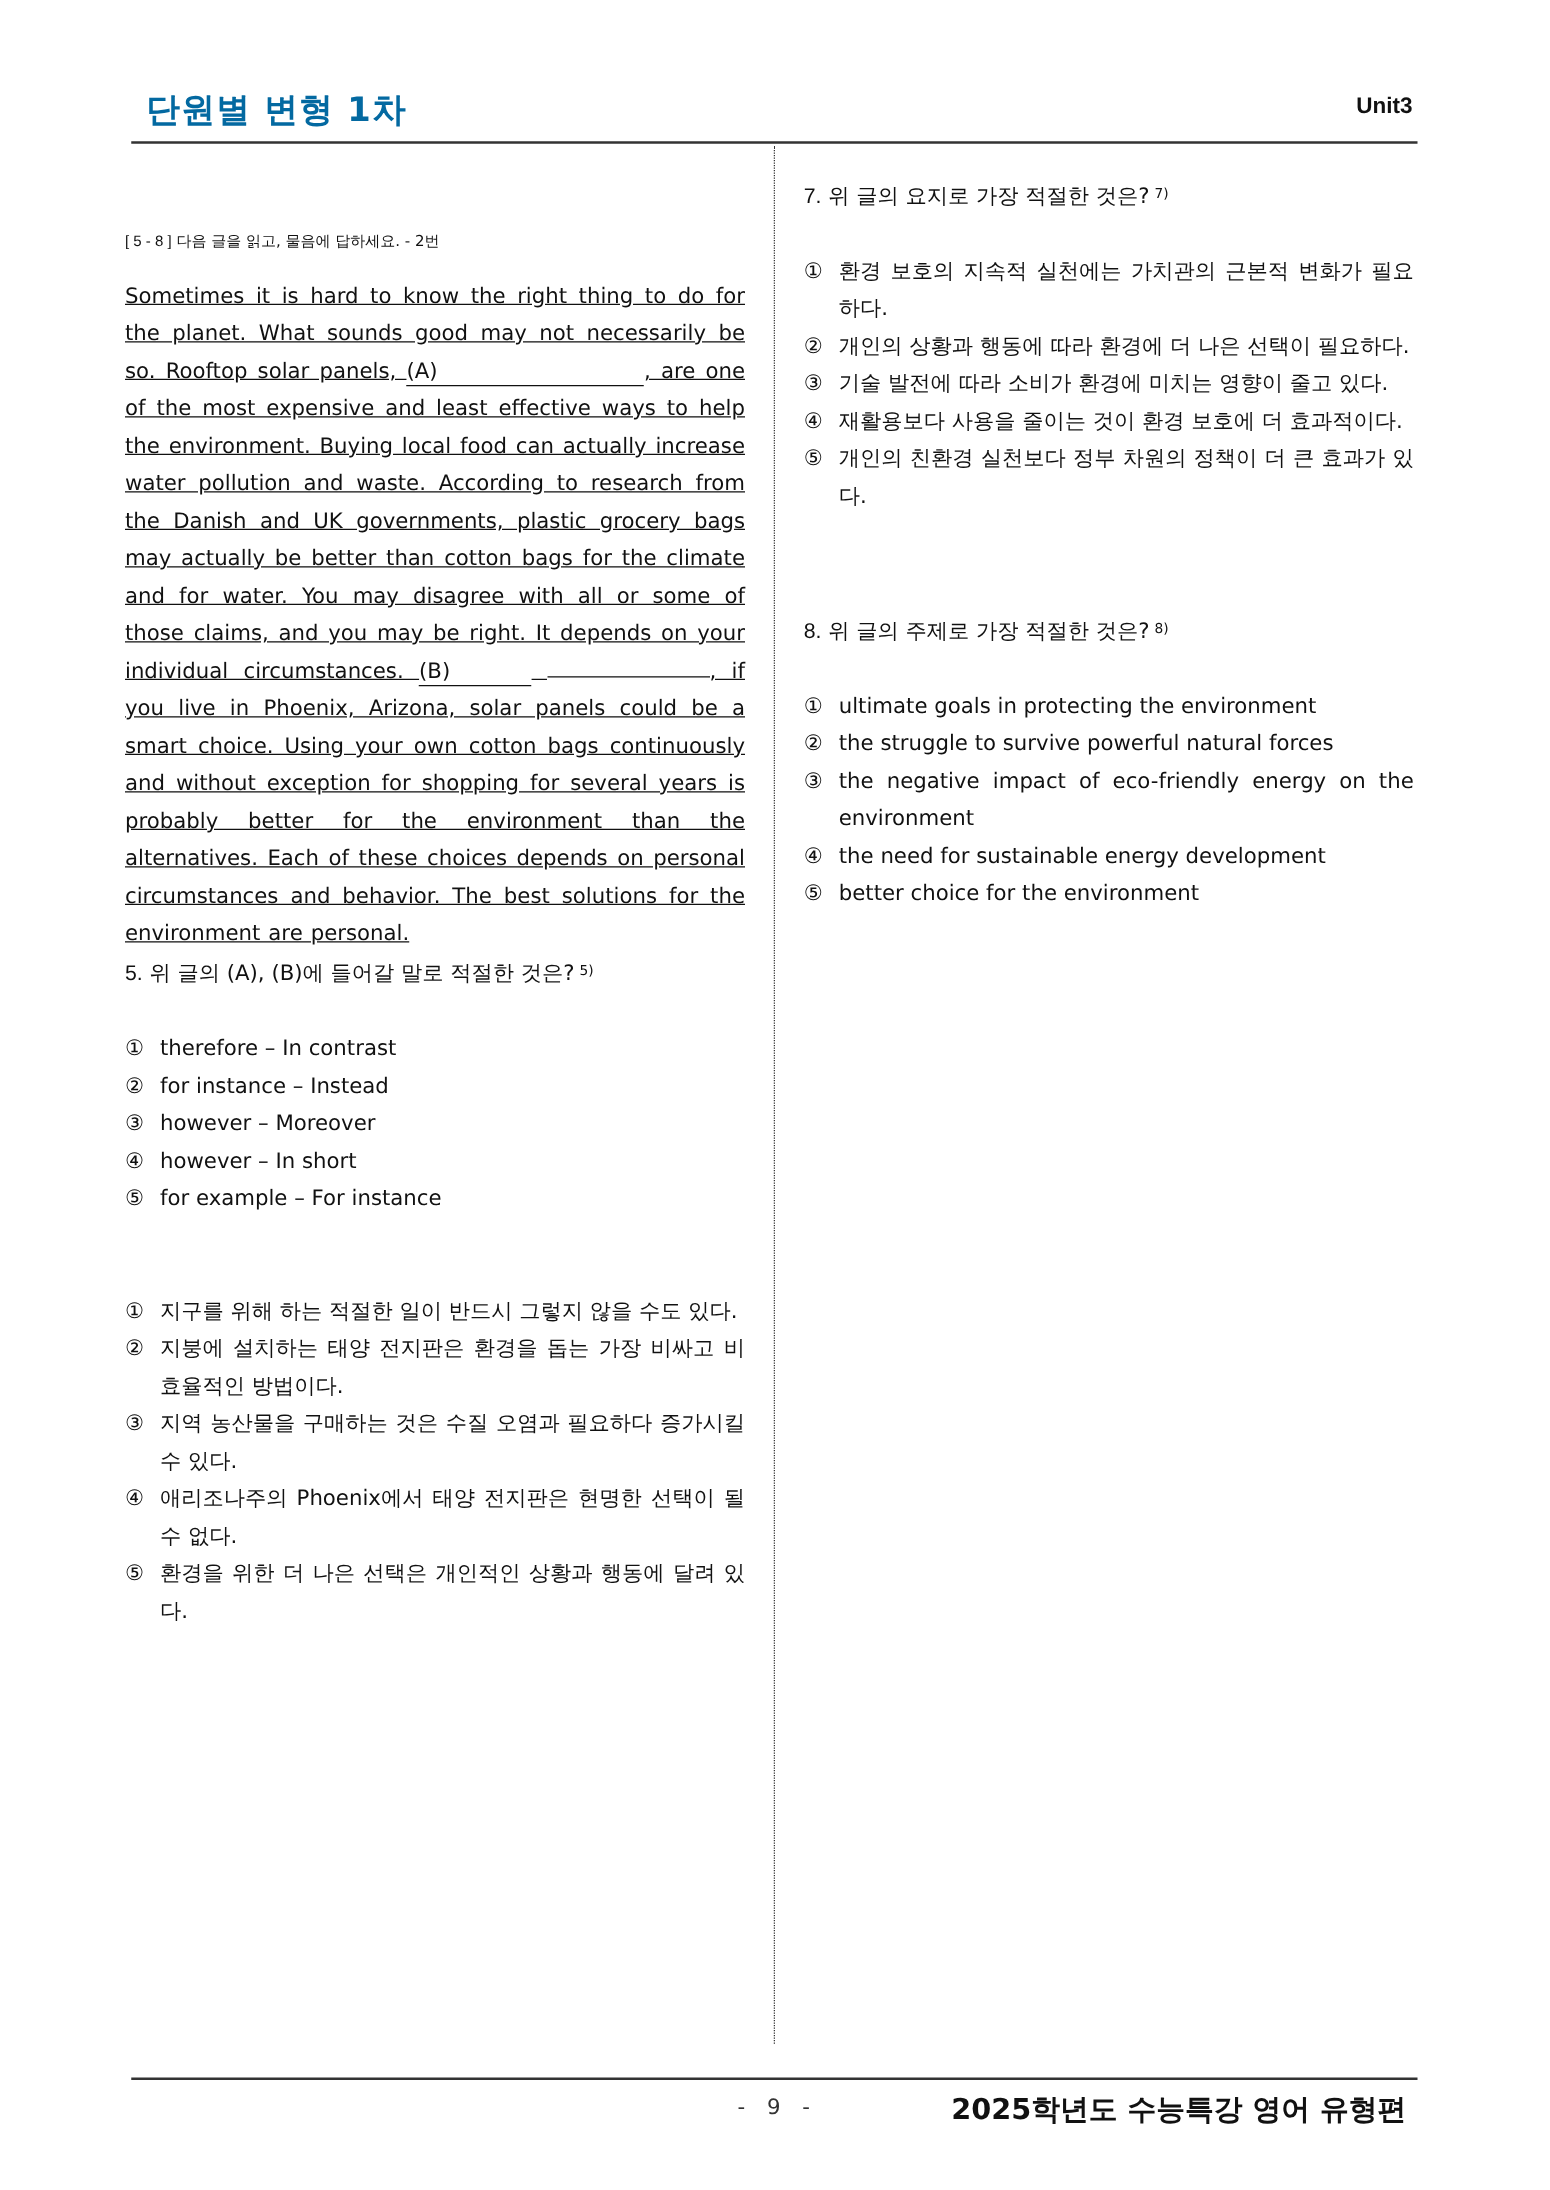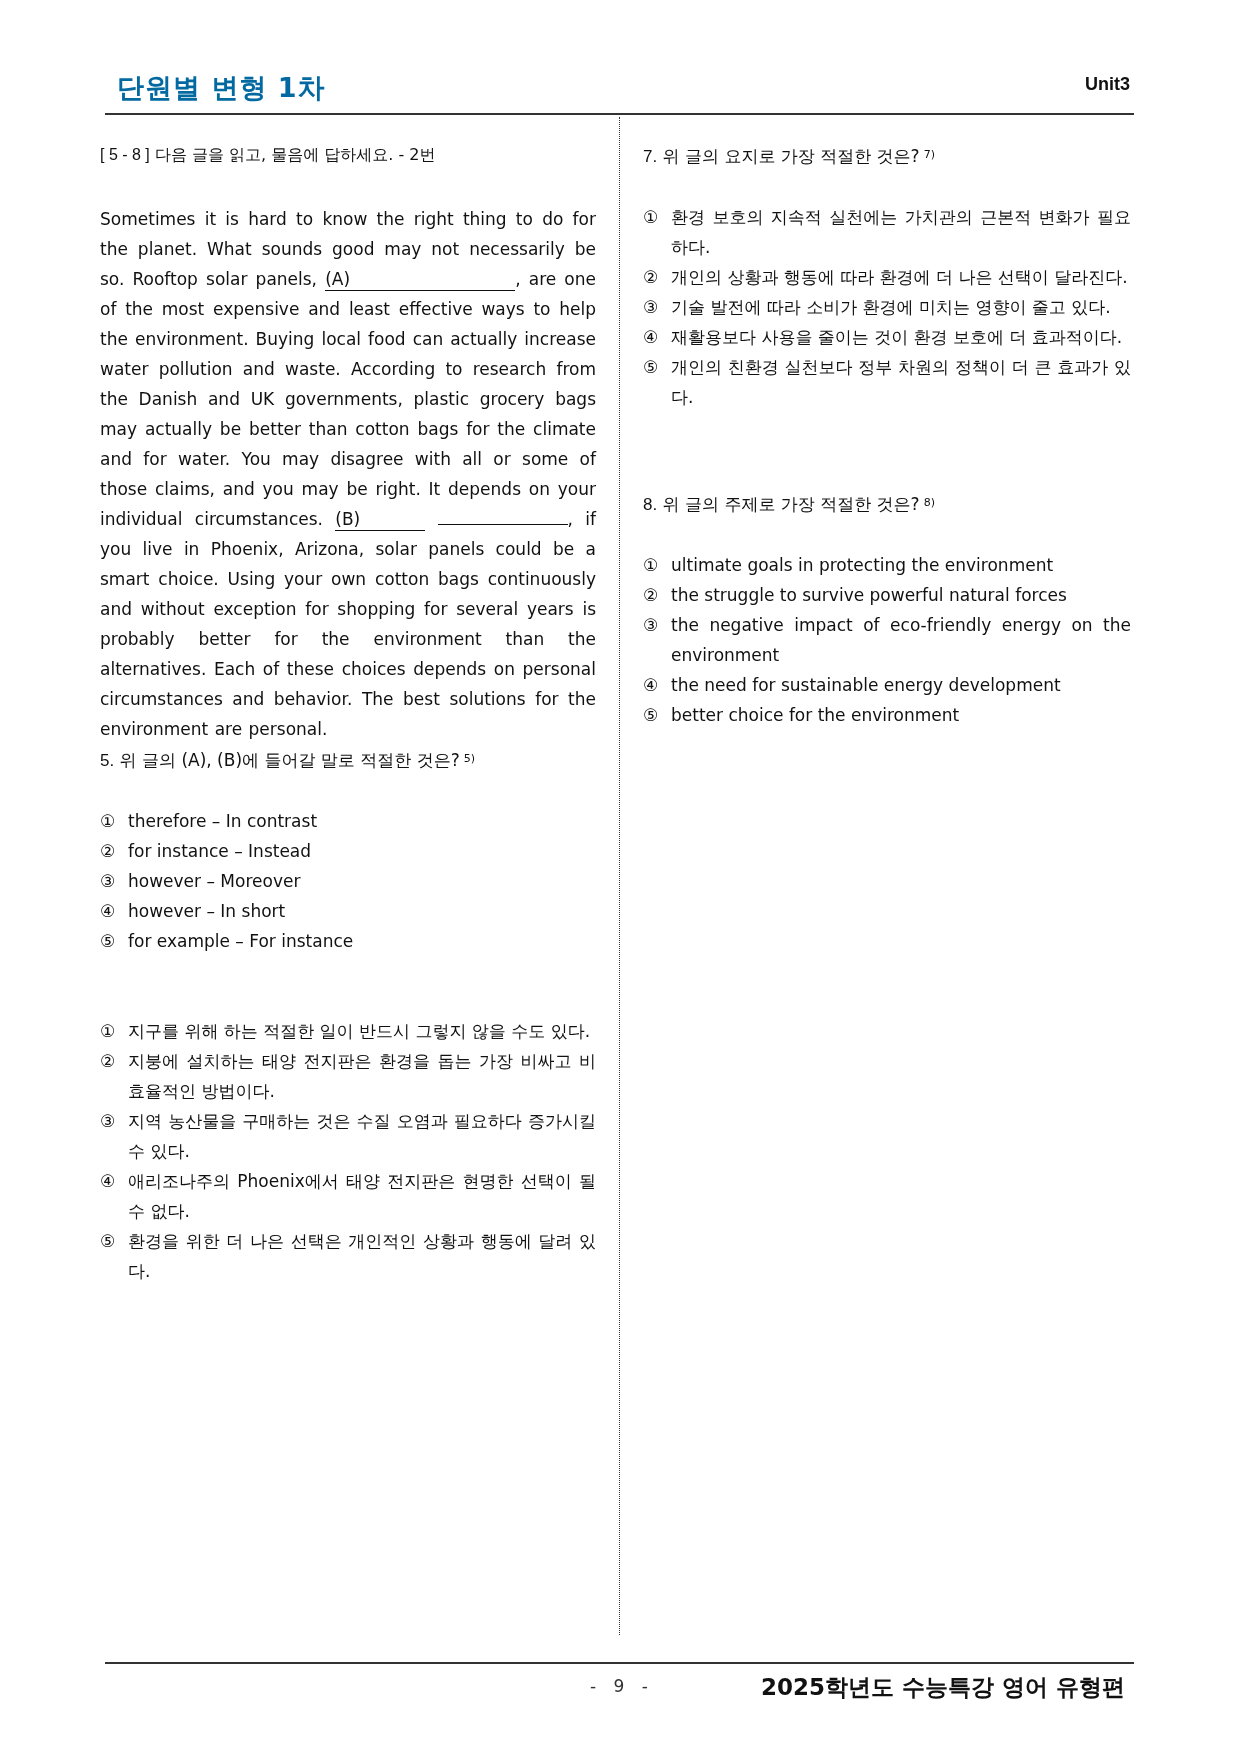--- a/index.html
+++ b/index.html
@@ -21,24 +21,24 @@
       position: absolute; left: 105px; top: 113px; width: 1029px; height: 2px; background: #333;
     }
     .divider {
       position: absolute; left: 619px; top: 117px; height: 1518px; width: 0;
       border-left: 1px dotted #333;
     }
     .col { position: absolute; font-size: 17px; line-height: 30px; }
     .col-left { left: 100px; top: 140px; width: 496px; }
     .col-right { left: 643px; top: 140px; width: 488px; }
 
-    .instr { font-size: 16px; white-space: nowrap; }
+    .instr { font-size: 12px; white-space: nowrap; margin-top: 38px; }
     .instr .range { font-family: "Liberation Sans", sans-serif; }
 
-    .passage { margin-top: 34px; text-align: justify; text-align-last: left; word-spacing: 1px; }
+    .passage { margin-top: 14px; text-align: justify; text-align-last: left; word-spacing: 1px; text-decoration: underline; }
     .passage p { margin: 0; }
     .blank { display: inline-block; border-bottom: 1px solid #111; line-height: 22px; vertical-align: baseline; }
     .blank-a { width: 190px; }
     .blank-b1 { width: 90px; }
     .blank-b2 { width: 130px; }
 
     .question { }
     .q-stem { white-space: nowrap; }
     .q-num { font-family: "Liberation Sans", sans-serif; }
     .q-foot { font-size: 11px; vertical-align: 4px; margin-left: 4px; }
@@ -138,21 +138,21 @@
       <span class="q-num">7.</span>
       <span>위 글의 요지로 가장 적절한 것은?</span><span class="q-foot">7)</span>
     </div>
     <div class="opts">
       <div class="opt">
           <span class="mark">①</span>
           <span class="txt">환경 보호의 지속적 실천에는 가치관의 근본적 변화가 필요하다.</span>
         </div>
       <div class="opt">
           <span class="mark">②</span>
-          <span class="txt">개인의 상황과 행동에 따라 환경에 더 나은 선택이 달라진다.</span>
+          <span class="txt">개인의 상황과 행동에 따라 환경에 더 나은 선택이 필요하다.</span>
         </div>
       <div class="opt">
           <span class="mark">③</span>
           <span class="txt">기술 발전에 따라 소비가 환경에 미치는 영향이 줄고 있다.</span>
         </div>
       <div class="opt">
           <span class="mark">④</span>
           <span class="txt">재활용보다 사용을 줄이는 것이 환경 보호에 더 효과적이다.</span>
         </div>
       <div class="opt">

